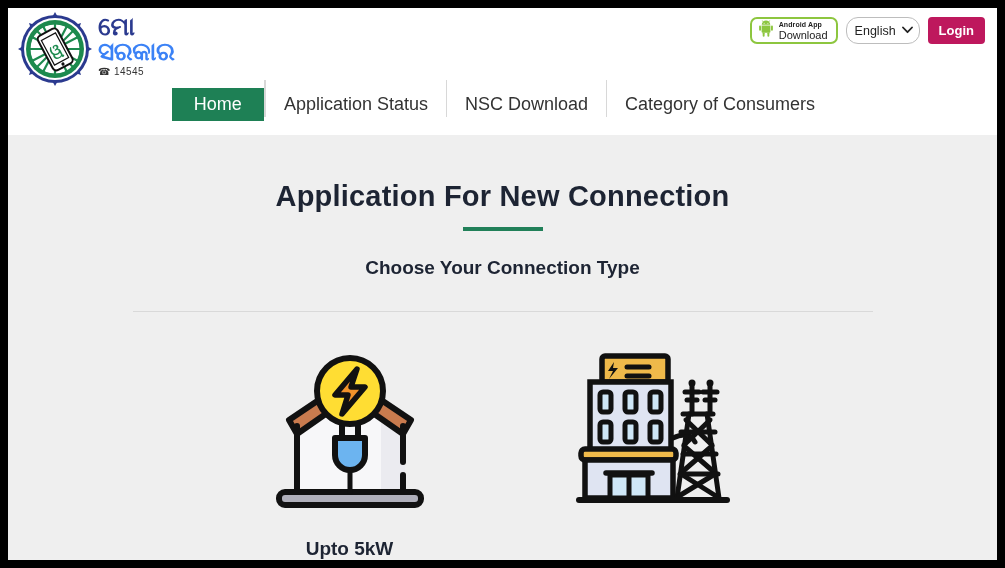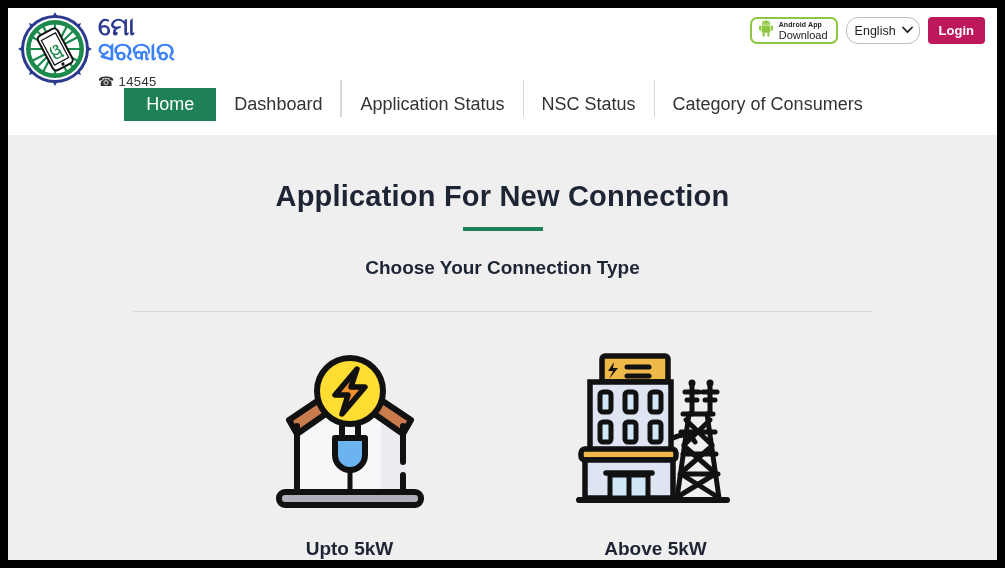--- a/index.html
+++ b/index.html
@@ -36,21 +36,21 @@
     font-family: "Liberation Sans", sans-serif;
     font-size: 25px; font-weight: bold; color: #2b3a8f;
     line-height: 24px; letter-spacing: -0.5px;
   }
   .logo-line2 {
     font-family: "Liberation Sans", sans-serif;
     font-size: 25px; font-weight: bold; color: #3b82f6;
     line-height: 26px; letter-spacing: -0.5px;
   }
   .logo-phone {
-    font-size: 13px; color: #333; margin-top: 10px; letter-spacing: .4px;
+    font-size: 10px; color: #333; margin-top: 2px; letter-spacing: .4px;
   }
   
   #top-controls {
     position: absolute; right: 12px; top: 9px;
     display: flex; align-items: center; gap: 8px;
   }
   #android-btn {
     display: flex; align-items: center; gap: 5px;
     border: 2px solid #8dc63f; border-radius: 7px;
     background: #fff; padding: 3px 8px 3px 6px;
@@ -204,26 +204,25 @@
               <path d="M1 1.5 L5.5 6.2 L10 1.5" fill="none" stroke="#222" stroke-width="1.8" stroke-linecap="round" stroke-linejoin="round"></path>
             </svg>
         </span>
       </div>
 
       <button id="login-btn">Login</button>
     </div>
 
     <nav id="nav">
       <div class="nav-item active">Home</div>
-      <div class="nav-item">Dashboard</div>
       <div class="nav-sep"></div>
       <div class="nav-sep"></div>
       <div class="nav-item">Application Status</div>
       <div class="nav-sep"></div>
-      <div class="nav-item">NSC Status</div>
+      <div class="nav-item">NSC Download</div>
       <div class="nav-sep"></div>
       <div class="nav-item">Category of Consumers</div>
     </nav>
   </div>
 
   <div id="main">
 
     <h1 id="page-title">Application For New Connection</h1>
     <div id="title-underline"></div>
     <h2 id="subtitle">Choose Your Connection Type</h2>
@@ -308,18 +307,17 @@
               <line x1="136" y1="50" x2="150" y2="50"></line>
               <line x1="120" y1="58" x2="130" y2="58"></line>
               <line x1="138" y1="58" x2="148" y2="58"></line>
             </g>
             <circle cx="125" cy="41" r="3.5" fill="#111"></circle>
             <circle cx="143" cy="41" r="3.5" fill="#111"></circle>
 
             <line x1="12" y1="158" x2="160" y2="158" stroke="#111" stroke-width="6" stroke-linecap="round"></line>
           </svg>
         </div>
-        <div class="label">Above 5kW</div>
       </div>
 
     </div>
   </div>
 </div>
 
 </body></html>

